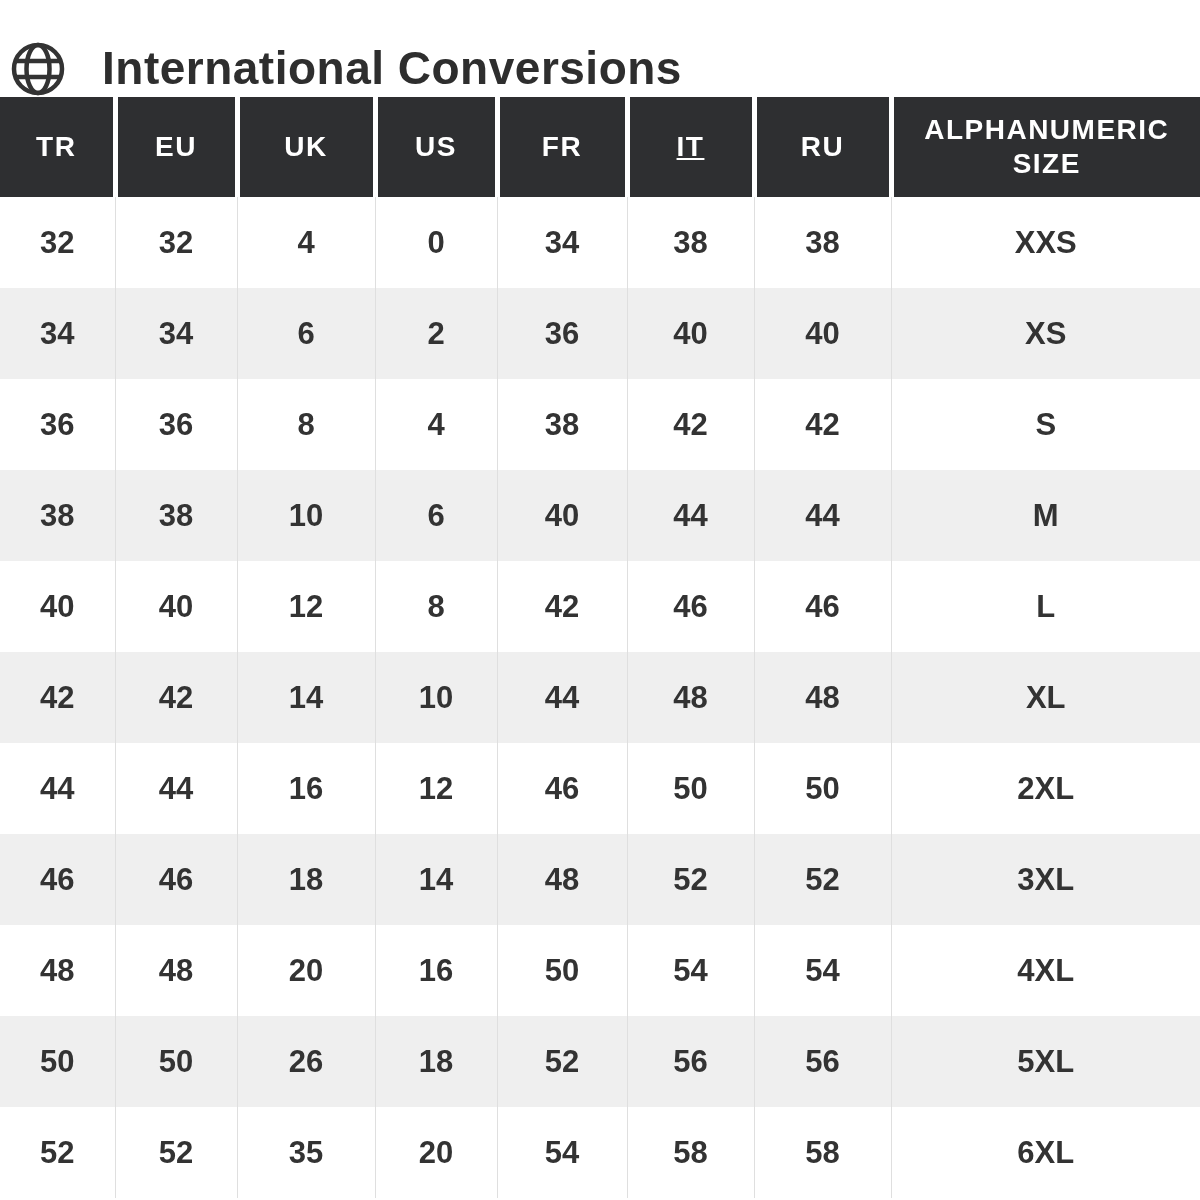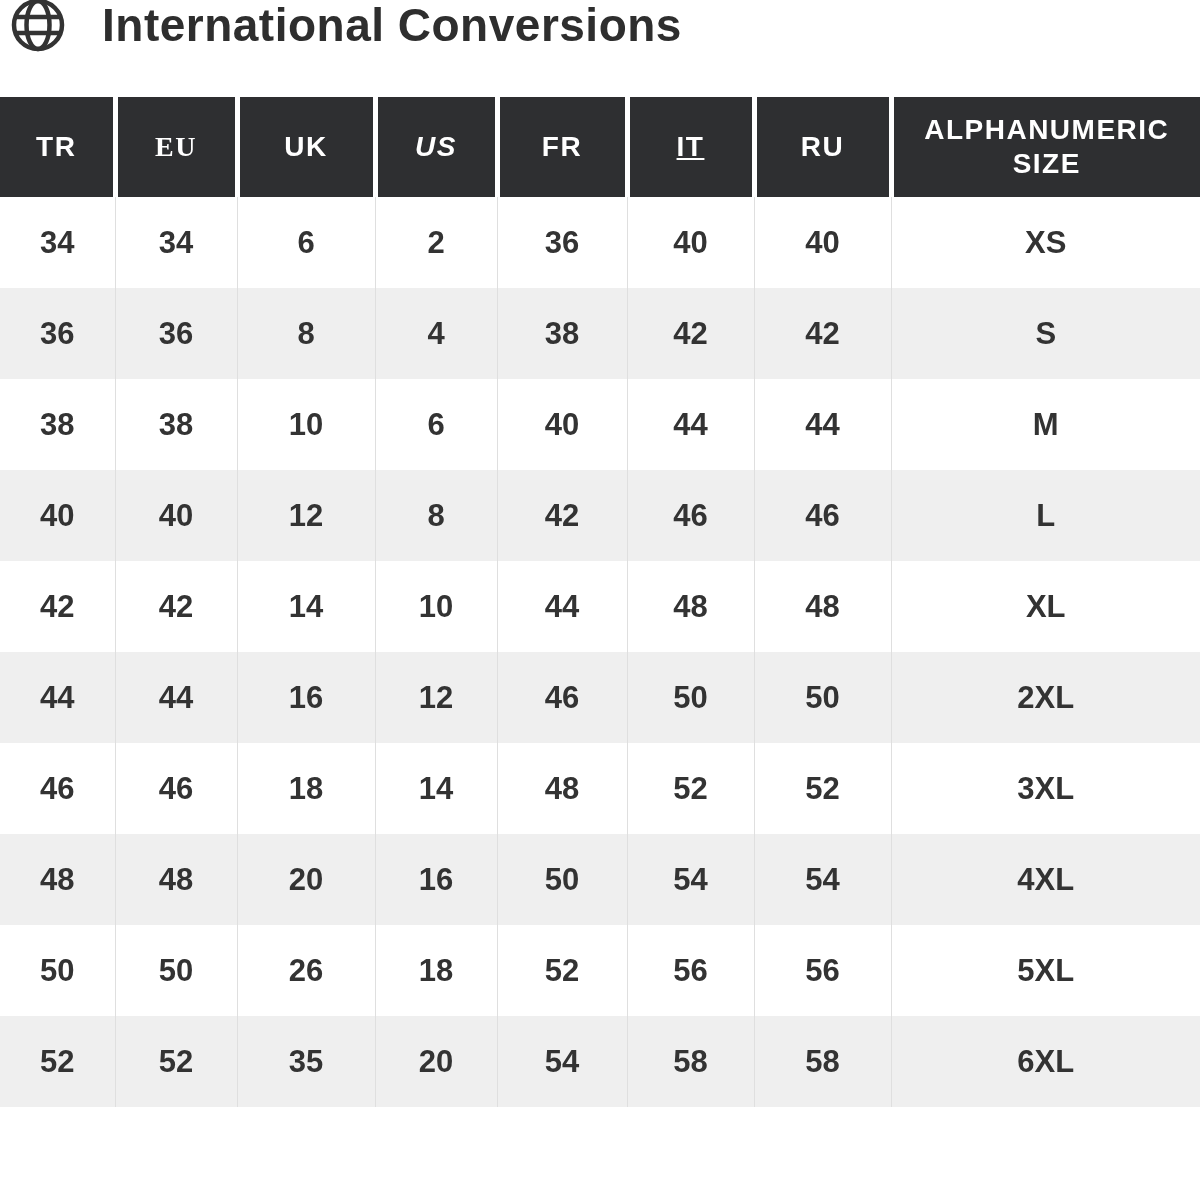--- a/index.html
+++ b/index.html
@@ -9,21 +9,21 @@
     width: 1200px;
     height: 1200px;
     overflow: hidden;
     background: #ffffff;
     font-family: "Liberation Sans", "DejaVu Sans", sans-serif;
     color: #303030;
   }
   .page-header {
     height: 97px;
     display: flex;
-    align-items: flex-start;
+    align-items: flex-end;
     padding-left: 10px;
   }
   .globe-wrap {
     margin-top: -3px;
     width: 56px;
     height: 56px;
     flex: 0 0 auto;
   }
   .page-title {
     margin: -4px 0 0 36px;
@@ -47,23 +47,23 @@
     font-weight: 700;
     letter-spacing: 1.5px;
     text-align: center;
     vertical-align: middle;
     padding: 0 8px;
     border-left: 5px solid #ffffff;
     line-height: 1.2;
   }
   .conv-table thead th:first-child { border-left: none; }
   .conv-table thead th:nth-child(1) { width: 115px; }
-  .conv-table thead th:nth-child(2) { width: 122px; font-family: Liberation Serif, serif; }
+  .conv-table thead th:nth-child(2) { width: 122px; }
   .conv-table thead th:nth-child(3) { width: 138px; }
-  .conv-table thead th:nth-child(4) { width: 122px; font-style: italic; }
+  .conv-table thead th:nth-child(4) { width: 122px; }
   .conv-table thead th:nth-child(5) { width: 130px; }
   .conv-table thead th:nth-child(6) { width: 127px; text-decoration: underline; }
   .conv-table thead th:nth-child(7) { width: 137px; }
   .conv-table tbody td {
     height: 91px;
     text-align: center;
     vertical-align: middle;
     font-size: 31px;
     font-weight: 700;
     color: #333333;
@@ -96,20 +96,30 @@
         <th>UK</th>
         <th>US</th>
         <th>FR</th>
         <th>IT</th>
         <th>RU</th>
         <th>ALPHANUMERIC SIZE</th>
       </tr>
     </thead>
   <tbody>
       <tr>
+        <td>32</td>
+        <td>32</td>
+        <td>4</td>
+        <td>0</td>
+        <td>34</td>
+        <td>38</td>
+        <td>38</td>
+        <td>XXS</td>
+      </tr>
+      <tr>
         <td>34</td>
         <td>34</td>
         <td>6</td>
         <td>2</td>
         <td>36</td>
         <td>40</td>
         <td>40</td>
         <td>XS</td>
       </tr>
       <tr>

